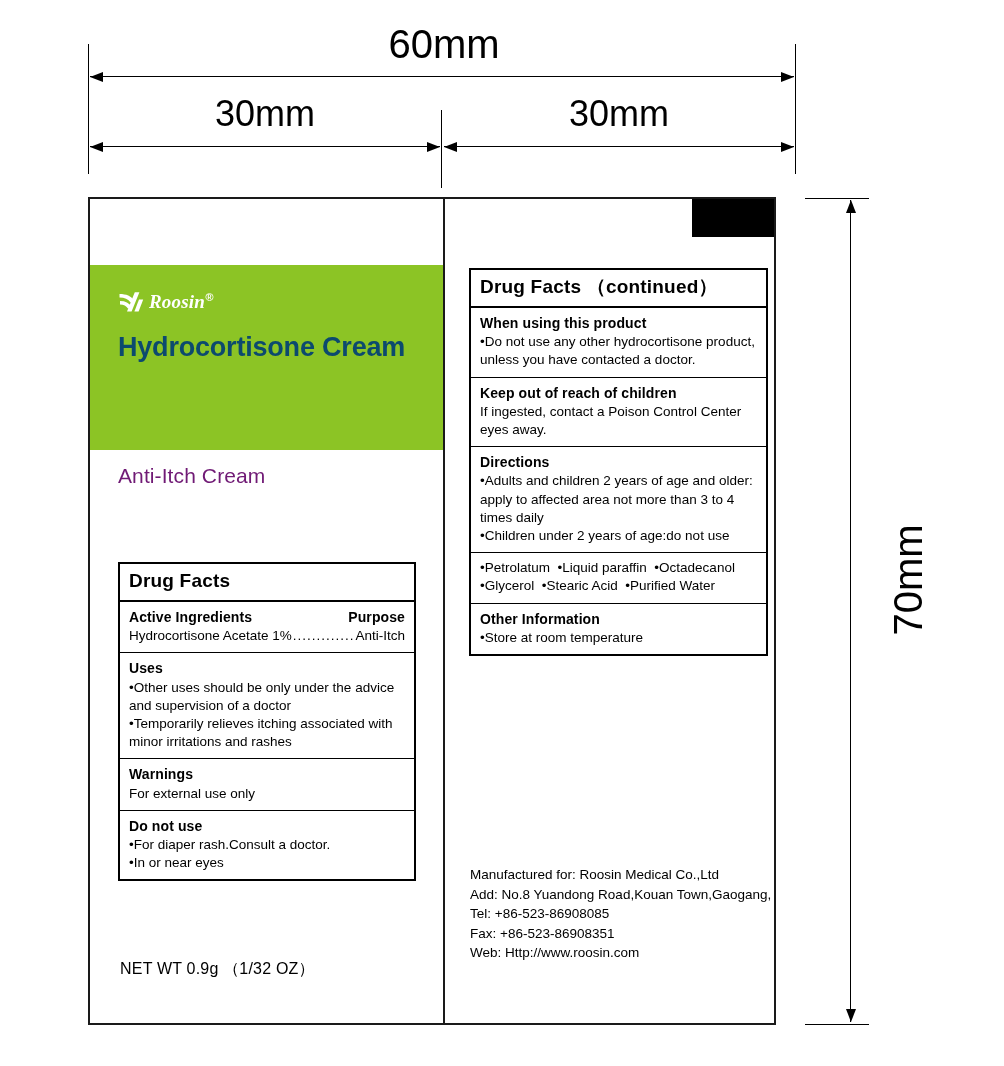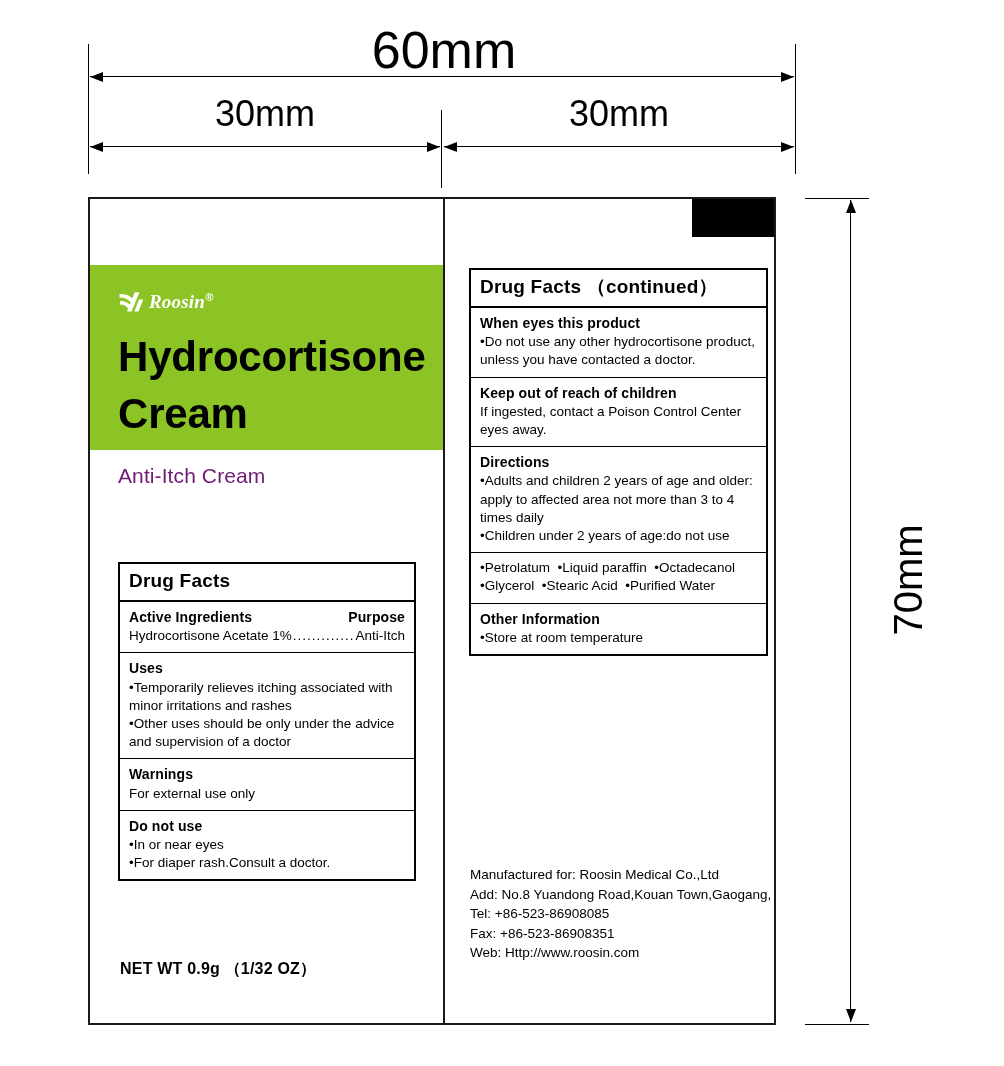--- a/index.html
+++ b/index.html
@@ -24,21 +24,21 @@
     position: absolute;
     font-family: "Liberation Sans", sans-serif;
     font-weight: 400;
     color: #000;
     white-space: nowrap;
     line-height: 1;
   }
   #dim-60mm-label {
     left: 0; top: 24px; width: 888px;
     text-align: center;
-    font-size: 52px;
+    font-size: 40px;
   }
   #dim-30mm-left-label {
     left: 88px; top: 96px; width: 354px;
     text-align: center;
     font-size: 36px;
   }
   #dim-30mm-right-label {
     left: 442px; top: 96px; width: 354px;
     text-align: center;
     font-size: 36px;
@@ -175,23 +175,23 @@
     color: #fff;
     vertical-align: super;
   }
   #product-name {
     position: absolute;
     left: 28px;
     top: 64px;
     width: 300px;
     font-family: "Liberation Sans", sans-serif;
     font-weight: 700;
-    font-size: 42px;
+    font-size: 27px;
     line-height: 1.35;
-    color: #000000;
+    color: #0c4a6e;
     letter-spacing: -0.2px;
   }
   #product-subtitle {
     position: absolute;
     left: 28px;
     top: 265px;
     font-size: 21px;
     font-weight: 400;
     color: #701a75;
     letter-spacing: .1px;
@@ -265,21 +265,21 @@
     margin: 0;
     text-indent: 0;
   }
   .bullet-line .b { font-size: 13.5px; }
 
   #net-weight {
     position: absolute;
     left: 30px;
     top: 760px;
     font-size: 16px;
-    font-weight: 700;
+    font-weight: 400;
     letter-spacing: .2px;
   }
 
   
   #manufacturer-block {
     position: absolute;
     left: 25px;
     top: 666px;
     width: 310px;
     font-size: 13.5px;
@@ -350,49 +350,49 @@
           </div>
           <div class="facts-dotleader">
             <span>Hydrocortisone Acetate 1%</span>
             <span class="leader">..................</span>
             <span>Anti-Itch</span>
           </div>
         </div>
 
         <div class="facts-section">
           <div class="facts-heading">Uses</div>
+          <p class="bullet-line"><span class="b">•</span><span>Other uses should be only under the advice and supervision of a doctor</span></p>
           <p class="bullet-line"><span class="b">•</span><span>Temporarily relieves itching associated with minor irritations and rashes</span></p>
-          <p class="bullet-line"><span class="b">•</span><span>Other uses should be only under the advice and supervision of a doctor</span></p>
         </div>
 
         <div class="facts-section">
           <div class="facts-heading">Warnings</div>
           <p class="facts-text">For external use only</p>
         </div>
 
         <div class="facts-section">
           <div class="facts-heading">Do not use</div>
+          <p class="bullet-line"><span class="b">•</span><span>For diaper rash.Consult a doctor.</span></p>
           <p class="bullet-line"><span class="b">•</span><span>In or near eyes</span></p>
-          <p class="bullet-line"><span class="b">•</span><span>For diaper rash.Consult a doctor.</span></p>
         </div>
       </div>
 
       <div id="net-weight">NET WT  0.9g  （1/32 OZ）</div>
     </div>
 
     <div class="panel" id="panel-back">
 
       <div class="facts-box" id="facts-back">
 
         <div class="facts-title-row">
           <div class="facts-title">Drug  Facts  （continued）</div>
         </div>
 
         <div class="facts-section">
-          <div class="facts-heading">When eyes this product</div>
+          <div class="facts-heading">When using this product</div>
           <p class="bullet-line"><span class="b">•</span><span>Do not use any other hydrocortisone product, unless you have contacted a doctor.</span></p>
         </div>
 
 
         <div class="facts-section">
           <div class="facts-heading">Keep out of reach of children</div>
           <p class="facts-text">If ingested, contact a Poison Control Center eyes away.</p>
         </div>
 
         <div class="facts-section">

